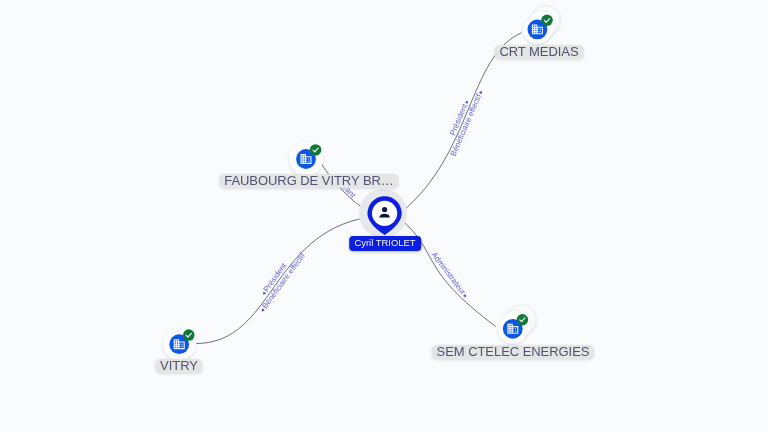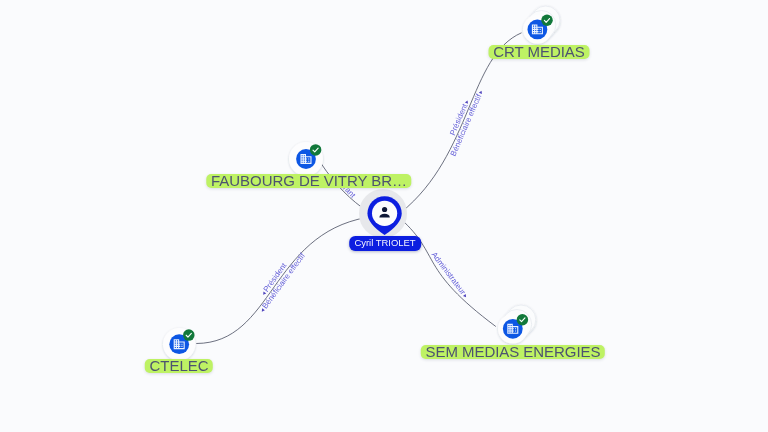--- a/index.html
+++ b/index.html
@@ -13,22 +13,22 @@
   .edge-label{font-family:"Liberation Sans",sans-serif;font-size:7.9px;fill:#6560d8;}
   .edge-arrow{fill:#4f44bd;}
 
   .pin-halo{position:absolute;border-radius:50%;
      background:radial-gradient(circle at 50% 50%, #e7e8eb 0%, #e7e8eb 76%, #eff0f2 92%, rgba(250,251,253,0) 100%);}
 
   .person-label{position:absolute;background:#0c1ee0;color:#f4f5ff;border-radius:4px;will-change:transform;
      font-size:9.45px;line-height:14.8px;height:14.8px;padding:0 5.2px;white-space:nowrap;
      box-shadow:0 1px 3px rgba(20,30,90,0.30);}
 
-  .co-label{position:absolute;background:#bef264;color:#4d5370;border-radius:5px;will-change:transform;
-     font-size:15px;line-height:14px;height:14px;padding:0 4.8px;white-space:nowrap;letter-spacing:-0.055px;
+  .co-label{position:absolute;background:#e5e5e5;color:#4d5370;border-radius:5px;will-change:transform;
+     font-size:13px;line-height:14px;height:14px;padding:0 4.8px;white-space:nowrap;letter-spacing:-0.055px;
      box-shadow:0 1px 3px rgba(40,50,80,0.15);}
 </style>
 </head>
 <body>
 
 <div id="stage">
   <svg class="layer" id="edges-svg" viewBox="0 0 768 432">
       <path d="M401.3,212.2 C472.4,154.4 468.5,55.9 521.5,32.8" class="edge-path"></path>
       <path d="M366.5,210.6 C352.0,201.0 336.0,186.0 321.0,163.4" class="edge-path"></path>
       <path d="M366.8,217.4 C270.0,234.8 273.6,343.0 196.3,343.5" class="edge-path"></path>
@@ -62,21 +62,21 @@
 
     <div class="pin-halo" id="person-halo" style="left: 359.1px; top: 189.4px; width: 48.4px; height: 48.4px;"></div>
     <div id="person-node" style="position: absolute; left: 366.5px; top: 196.2px; width: 35.2px; height: 39.5px;">
       <svg width="35.2" height="39.5" viewBox="0 0 35.2 39.5">
         <path d="M17.6 0.35 C8.15 0.35 0.45 8.05 0.45 17.5 C0.45 24.3 6.4 31.6 17.6 39.05 C28.8 31.6 34.75 24.3 34.75 17.5 C34.75 8.05 27.05 0.35 17.6 0.35 Z" id="pin-body" fill="#0c1ee0"></path>
         <circle cx="17.6" cy="17.3" r="12.6" fill="#fbfbfd"></circle>
         <circle cx="17.6" cy="13.5" r="2.6" fill="#0d1636"></circle>
         <path d="M12.4 21.4 c0-2.3 2.35-3.55 5.2-3.55 s5.2 1.25 5.2 3.55 l0 0.05 l-10.4 0 z" fill="#0d1636"></path>
       </svg>
     </div>
-    <div class="person-label" id="person-label" style="left: 384.6px; top: 235.7px; transform: translateX(-50%); background: rgb(12, 30, 224); border-radius: 6px;">Cyril TRIOLET</div>
+    <div class="person-label" id="person-label" style="left: 384.6px; top: 235.7px; transform: translateX(-50%); background: rgb(12, 30, 224);">Cyril TRIOLET</div>
 
   <div style="position: absolute; left: 511px; top: 2.9px; width: 52.8px; height: 52.8px;"><svg width="52.8" height="52.8" viewBox="0 0 52.8 52.8">
     <defs>
             <filter id="sh-crt" x="-60%" y="-60%" width="220%" height="220%">
       <feDropShadow dx="0" dy="0.8" stdDeviation="1.1" flood-color="#2b3350" flood-opacity="0.20"></feDropShadow>
     </filter>
           </defs>
     <g filter="url(#sh-crt)">
     <circle cx="34.599999999999994" cy="17.4" r="14.4" fill="#fbfcfd" stroke="#e6e9ef" stroke-width="0.75"></circle>
              <circle cx="30.5" cy="21.9" r="14.4" fill="#fbfcfd" stroke="#e6e9ef" stroke-width="0.75"></circle>
@@ -124,36 +124,36 @@
     </g>
     <circle cx="28.2" cy="28.2" r="9.9" fill="#0d57e4"></circle>
     <g transform="translate(21.57,21.57) scale(0.5525)">
             <path d="M12 7V3H2v18h20V7H12zM6 19H4v-2h2v2zm0-4H4v-2h2v2zm0-4H4V9h2v2zm0-4H4V5h2v2zm4 12H8v-2h2v2zm0-4H8v-2h2v2zm0-4H8V9h2v2zm0-4H8V5h2v2zm10 12h-8v-2h2v-2h-2v-2h2v-2h-2V9h8v10zm-2-8h-2v2h2v-2zm0 4h-2v2h2v-2z" fill="#eaf2ff"></path>
           </g>
     <g>
       <circle cx="37.8" cy="19.1" r="5.75" fill="#11783a"></circle>
       <path d="M35.199999999999996 19.25 l1.75 1.85 l3.4 -3.75" fill="none" stroke="#fbfffc" stroke-width="1.15" stroke-linecap="round" stroke-linejoin="round"></path>
           </g>
   </svg></div>
-      <div class="co-label" style="left: 179px; top: 359.2px; transform: translateX(-50%);">CTELEC</div>
+      <div class="co-label" style="left: 179px; top: 359.2px; transform: translateX(-50%);">VITRY</div>
       <div style="position: absolute; left: 486.4px; top: 301.9px; width: 53.6px; height: 53.6px;"><svg width="53.6" height="53.6" viewBox="0 0 53.6 53.6">
     <defs>
             <filter id="sh-sem" x="-60%" y="-60%" width="220%" height="220%">
       <feDropShadow dx="0" dy="0.8" stdDeviation="1.1" flood-color="#2b3350" flood-opacity="0.20"></feDropShadow>
     </filter>
           </defs>
     <g filter="url(#sh-sem)">
     <circle cx="35" cy="17.8" r="14.8" fill="#fbfcfd" stroke="#e6e9ef" stroke-width="0.75"></circle>
              <circle cx="30.9" cy="22.3" r="14.8" fill="#fbfcfd" stroke="#e6e9ef" stroke-width="0.75"></circle>
     <circle cx="26.8" cy="26.8" r="14.8" fill="#fdfdfe"></circle>
     </g>
     <circle cx="26.8" cy="26.8" r="9.9" fill="#0d57e4"></circle>
     <g transform="translate(20.17,20.17) scale(0.5525)">
             <path d="M12 7V3H2v18h20V7H12zM6 19H4v-2h2v2zm0-4H4v-2h2v2zm0-4H4V9h2v2zm0-4H4V5h2v2zm4 12H8v-2h2v2zm0-4H8v-2h2v2zm0-4H8V9h2v2zm0-4H8V5h2v2zm10 12h-8v-2h2v-2h-2v-2h2v-2h-2V9h8v10zm-2-8h-2v2h2v-2zm0 4h-2v2h2v-2z" fill="#eaf2ff"></path>
           </g>
     <g>
       <circle cx="36.4" cy="17.700000000000003" r="5.75" fill="#11783a"></circle>
       <path d="M33.8 17.85 l1.75 1.85 l3.4 -3.75" fill="none" stroke="#fbfffc" stroke-width="1.15" stroke-linecap="round" stroke-linejoin="round"></path>
           </g>
   </svg></div>
-      <div class="co-label" style="left: 513.2px; top: 344.8px; transform: translateX(-50%);">SEM MEDIAS ENERGIES</div>
+      <div class="co-label" style="left: 513.2px; top: 344.8px; transform: translateX(-50%);">SEM CTELEC ENERGIES</div>
     </div>
 </div>
 
 </body></html>

